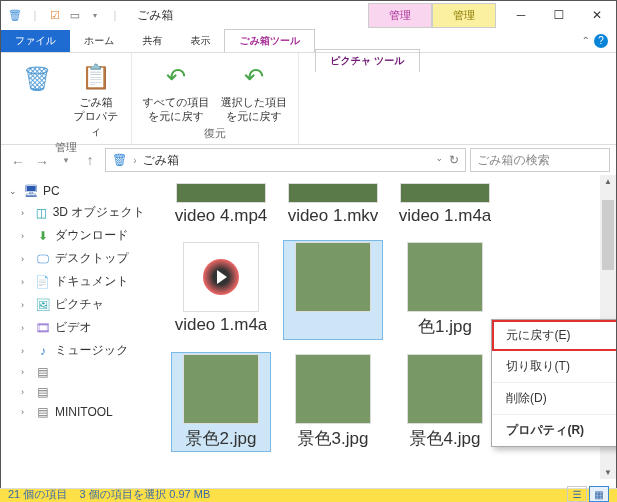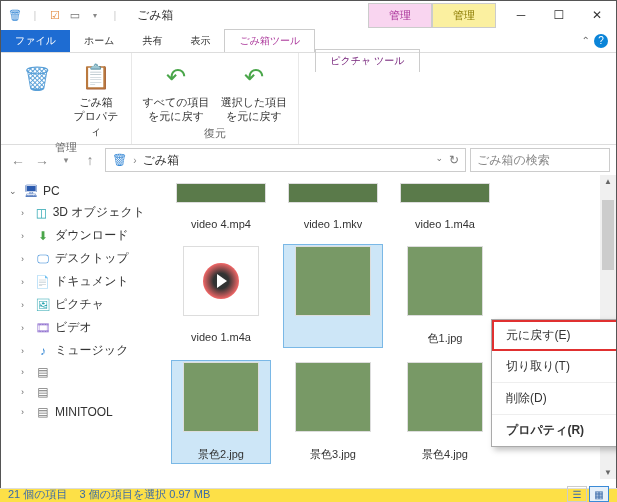--- a/index.html
+++ b/index.html
@@ -14,21 +14,21 @@
 .titlebar .ctx-tab { padding: 4px 20px; font-size: 11px; border: 1px solid #ccc; }
 .titlebar .ctx-tab.pink { background: #f9d5f0; color: #aa3399; }
 .titlebar .ctx-tab.yellow { background: #fbf0a0; color: #8a7a00; }
 .win-controls { position: absolute; right: 0; top: 0; display: flex; }
 .win-btn { width: 38px; height: 28px; display: flex; align-items: center; justify-content: center; font-size: 12px; }
 
 
 .tabs { display: flex; align-items: center; height: 24px; border-bottom: 1px solid #ddd; }
 .tab { padding: 4px 14px; font-size: 10px; color: #333; }
 .tab.file { background: #1e6cd2; color: #fff; }
-.tab.tool { border: 1px solid #ccc; border-bottom: none; }
+.tab.tool { border: 1px solid #ccc; border-bottom: none; font-weight: bold; }
 .tab.tool.pink { color: #aa3399; }
 .tab.tool.yellow { color: #701a75; margin-top: 40px; }
 .tabs .help { margin-left: auto; margin-right: 8px; color: #0a6cd6; font-size: 14px; display: flex; align-items: center; gap: 4px; }
 .chev { color: #666; font-size: 10px; }
 
 
 .ribbon { display: flex; height: 92px; border-bottom: 1px solid #ddd; background: #fff; }
 .rgroup { display: flex; flex-direction: column; align-items: center; padding: 4px 8px; border-right: 1px solid #e8e8e8; }
 .rgroup .rbtns { display: flex; gap: 6px; flex: 1; }
 .rbtn { display: flex; flex-direction: column; align-items: center; justify-content: flex-start; width: 54px; font-size: 11px; text-align: center; line-height: 1.3; padding-top: 4px; }
@@ -51,21 +51,21 @@
 .tree-item .exp { width: 10px; font-size: 9px; color: #666; }
 .tree-item .ticon { width: 16px; height: 14px; display: inline-flex; align-items: center; justify-content: center; font-size: 12px; }
 
 .content { flex: 1; overflow: hidden; position: relative; padding: 6px 0 0 20px; }
 .items { display: flex; flex-wrap: wrap; gap: 10px 12px; align-content: flex-start; }
 .item { width: 100px; display: flex; flex-direction: column; align-items: center; padding: 2px; }
 .item.selected { background: #cde6f7; border: 1px solid #7ab8e6; padding: 1px; }
 .item .thumb { width: 90px; height: 58px; background: #789966; border: 1px solid #ddd; display: flex; align-items: center; justify-content: center; overflow: hidden; }
 .item .thumb.narrow { width: 76px; height: 70px; }
 .item .thumb.icon-style { background: #fff; }
-.item .fname { font-size: 11px; text-align: center; margin-top: 15px; max-width: 96px; overflow: hidden; text-overflow: ellipsis; white-space: nowrap; }
+.item .fname { font-size: 17px; text-align: center; margin-top: 3px; max-width: 96px; overflow: hidden; text-overflow: ellipsis; white-space: nowrap; }
 .row1 .item .thumb { height: 20px; width: 90px; background: #5a7a4a; }
 
 
 .landscape { background: linear-gradient(#bfd4e6 48%, #4a6a3f 48%); position: relative; }
 .sunset { background: linear-gradient(#d8c090 0%, #e0d0a0 40%, #3a4a35 42%, #2a3a28 100%); }
 .play-circle { width: 36px; height: 36px; border-radius: 50%; background: radial-gradient(#333 30%, #e66 70%); position: relative; }
 .play-circle::after { content:''; position:absolute; left:14px; top:11px; border-left: 10px solid #fff; border-top: 7px solid transparent; border-bottom: 7px solid transparent; }
 
 
 .ctxmenu { position: absolute; left: 340px; top: 144px; width: 150px; background: #fff; border: 1px solid #aaa; box-shadow: 3px 3px 6px rgba(0,0,0,0.25); z-index: 10; }

